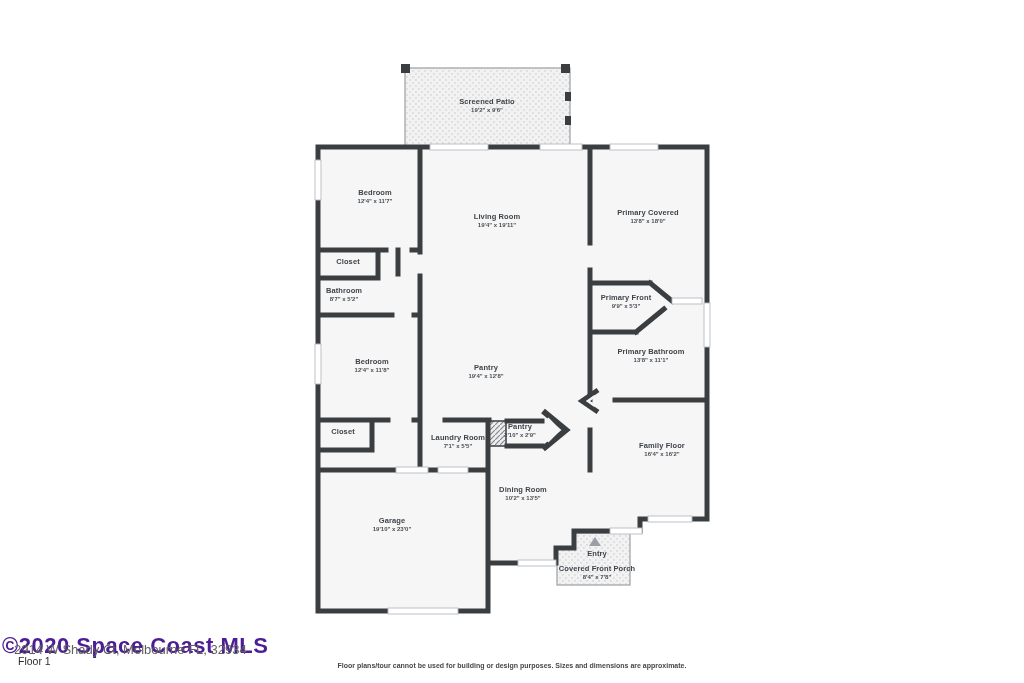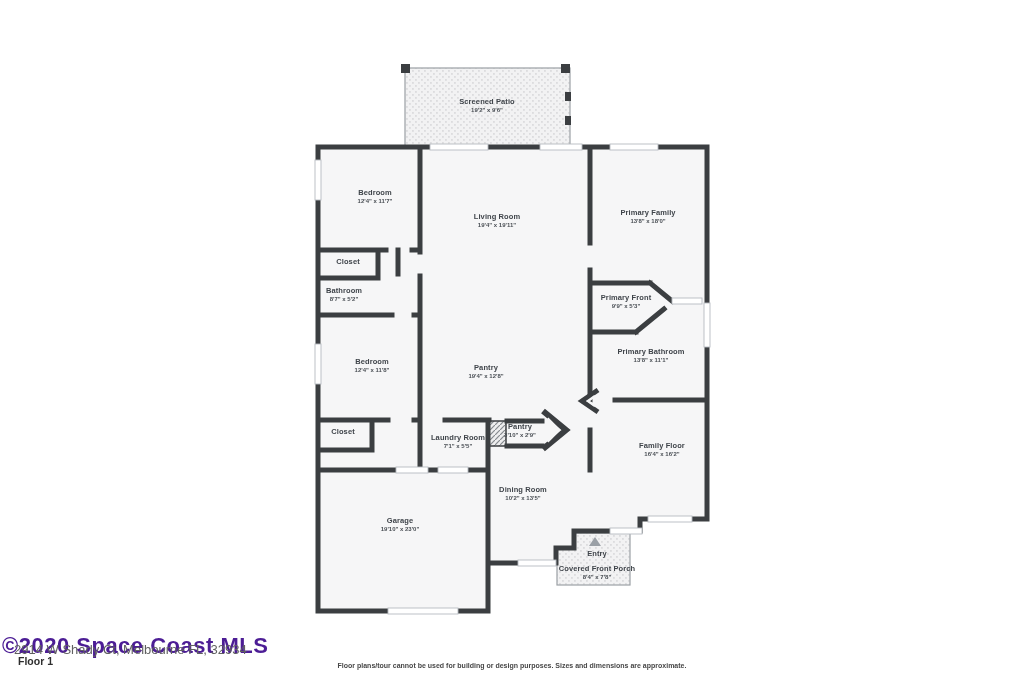--- a/index.html
+++ b/index.html
@@ -6,21 +6,21 @@
   .stage{position:relative;width:1024px;height:683px;background:#ffffff;overflow:hidden;
          font-family:"Liberation Sans",sans-serif;}
   .plan-svg{position:absolute;left:0;top:0;z-index:1;}
   .room-label{position:absolute;transform:translate(-50%,-50%);text-align:center;z-index:2;
               color:#3f444a;line-height:1.3;white-space:nowrap;}
   .room-name{font-size:7.5px;font-weight:700;letter-spacing:.1px;}
   .room-dims{font-size:6px;font-weight:600;color:#4a4f55;}
   .wm-copy{position:absolute;left:2px;top:633px;z-index:2;font-size:22px;font-weight:600;
            color:#4c1d95;letter-spacing:.5px;}
   .wm-addr{position:absolute;left:14px;top:642px;z-index:3;font-size:13px;color:#606060;}
-  .floor-label{position:absolute;left:18px;top:655px;z-index:3;font-size:10.5px;font-weight:700;color:#2e2e2e;}
+  .floor-label{position:absolute;left:18px;top:655px;z-index:3;font-size:10.5px;font-weight:400;color:#2e2e2e;}
   .disclaimer{position:absolute;left:0;right:0;top:662px;z-index:2;text-align:center;
               font-size:7px;font-weight:700;color:#474747;}
 </style>
 </head>
 <body>
 
 <div class="stage">
 
   <svg class="plan-svg" width="1024" height="683" viewBox="0 0 1024 683">
     <defs>
@@ -119,21 +119,21 @@
   </div>
   <div class="room-label" style="left:375px;top:197px">
     <div class="room-name">Bedroom</div>
     <div class="room-dims">12'4" x 11'7"</div>
   </div>
   <div class="room-label" style="left:497px;top:221px">
     <div class="room-name">Living Room</div>
     <div class="room-dims">19'4" x 19'11"</div>
   </div>
   <div class="room-label" style="left:648px;top:217px">
-    <div class="room-name">Primary Family</div>
+    <div class="room-name">Primary Covered</div>
     <div class="room-dims">13'8" x 18'0"</div>
   </div>
   <div class="room-label" style="left:348px;top:262px">
     <div class="room-name">Closet</div>
   </div>
   <div class="room-label" style="left:344px;top:295px">
     <div class="room-name">Bathroom</div>
     <div class="room-dims">8'7" x 5'2"</div>
   </div>
   <div class="room-label" style="left:626px;top:302px">
@@ -160,21 +160,21 @@
     <div class="room-dims">7'1" x 5'5"</div>
   </div>
   <div class="room-label" style="left:520px;top:431px">
     <div class="room-name">Pantry</div>
     <div class="room-dims">3'10" x 2'9"</div>
   </div>
   <div class="room-label" style="left:662px;top:450px">
     <div class="room-name">Family Floor</div>
     <div class="room-dims">16'4" x 16'2"</div>
   </div>
-  <div class="room-label" style="left:400px;top:525px">
+  <div class="room-label" style="left:392px;top:525px">
     <div class="room-name">Garage</div>
     <div class="room-dims">19'10" x 23'0"</div>
   </div>
   <div class="room-label" style="left:523px;top:494px">
     <div class="room-name">Dining Room</div>
     <div class="room-dims">10'2" x 13'5"</div>
   </div>
   <div class="room-label" style="left:597px;top:554px">
     <div class="room-name">Entry</div>
   </div>

